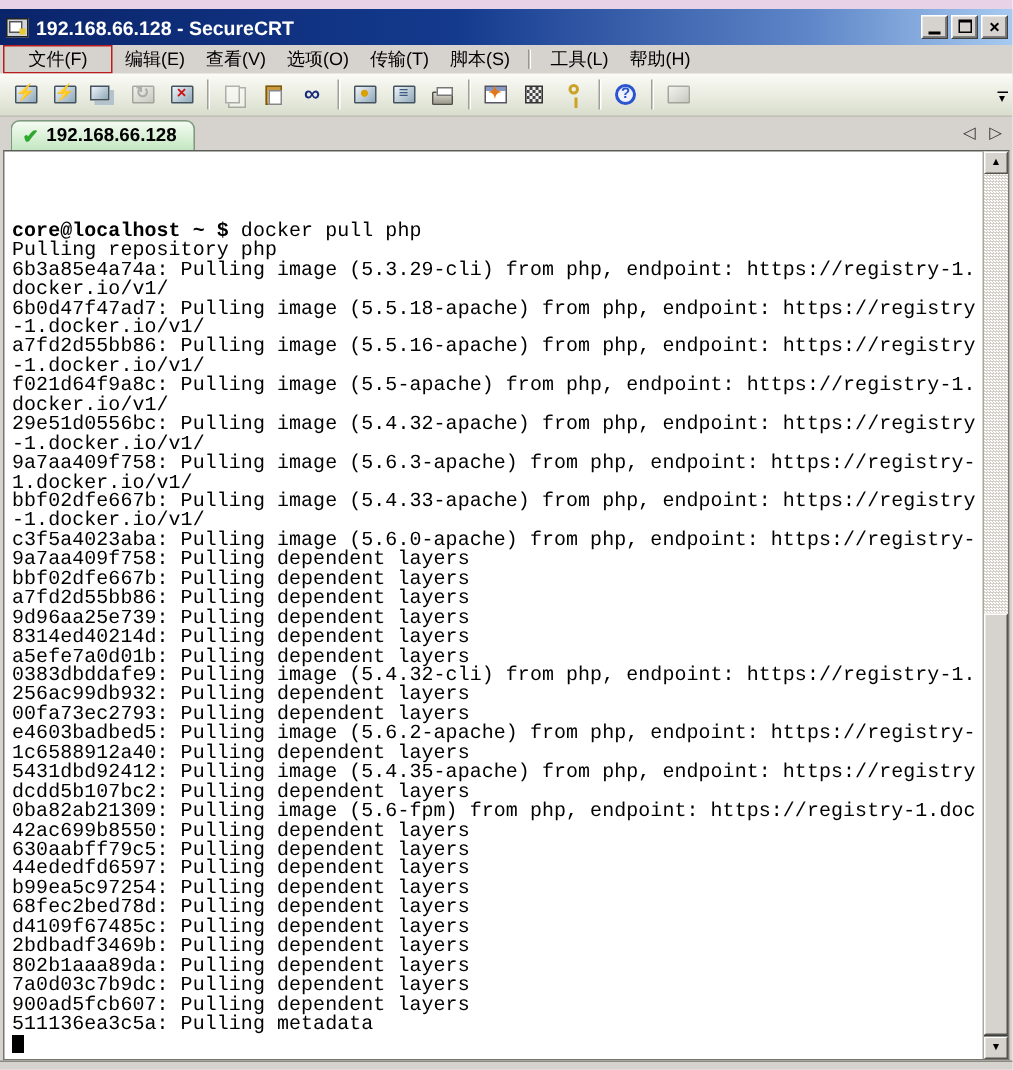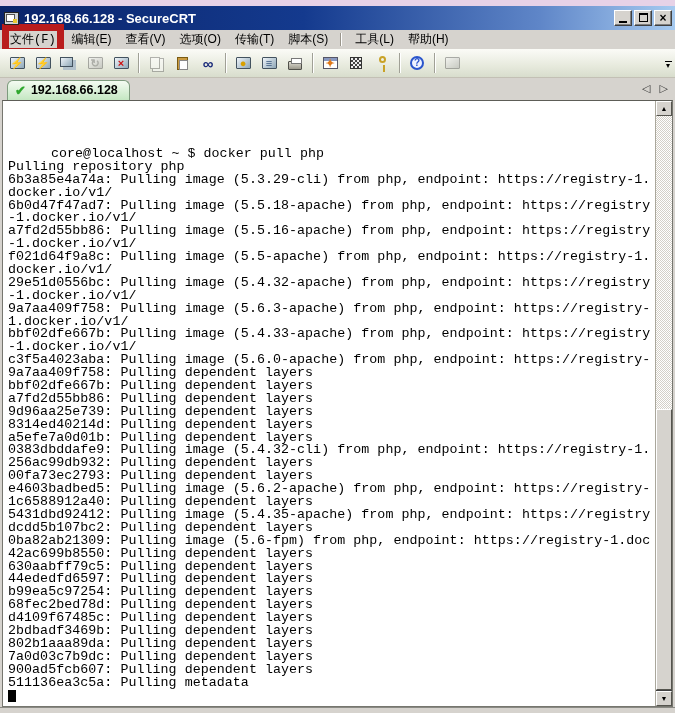--- a/index.html
+++ b/index.html
@@ -19,21 +19,21 @@
   .win-controls { display:flex; gap:2px; align-items:center; }
   .wbtn { width:18px; height:16px; background:#d6d3ce; border:1px solid; border-color:#ffffff #404040 #404040 #ffffff;
     box-shadow:inset -1px -1px 0 #808080; display:flex; align-items:flex-start; justify-content:center; padding:0; cursor:default; }
   .g-min { display:block; width:8px; height:2px; background:#000; margin-top:10px; }
   .g-max { display:block; width:9px; height:9px; border:1px solid #000; border-top-width:2px; margin-top:2px; }
   .g-close { font-weight:bold; font-size:12px; line-height:14px; color:#000; }
 
   
   .menubar { height:19px; display:flex; align-items:center; font-size:12px; padding-left:2px; background:#d6d3ce; }
   .menu-item { padding:15px 6px; margin-right:2px; color:#000; white-space:nowrap; }
-  .menu-item.hl { border:7px solid #b91c1c; padding:0 1px;font-family:Liberation Mono, monospace; }
+  .menu-item.hl { border:1px solid #b91c1c; padding:0 16px; }
   .menu-sep { width:1px; height:13px; background:#9a968c; box-shadow:1px 0 0 #fff; margin:0 8px 0 4px; }
 
   
   .toolbar { height:29px; display:flex; align-items:center; padding:2px 12px 2px 4px; position:relative;
     background:linear-gradient(180deg,#fbfbf7 0%,#e7eadd 60%,#d8ddcd 100%); border-bottom:1px solid #c3c0b5; }
   .tb-btn { width:24px; height:22px; position:relative; display:inline-flex; align-items:center; justify-content:center; margin:0 1px; flex:0 0 auto; }
   .tb-btn.disabled { filter:grayscale(1) opacity(0.45); }
   .tb-glyph { position:absolute; left:50%; top:50%; transform:translate(-50%,-50%); font-weight:bold; font-size:11px; line-height:1; }
   .tb-sep { width:1px; height:20px; background:#a0a096; box-shadow:1px 0 0 #ffffff; margin:0 4px; flex:0 0 auto; }
   .ib { position:relative; display:block; }
@@ -59,21 +59,21 @@
     border:1px solid #7d9a7d; border-bottom:none; border-radius:6px 6px 0 0; font-weight:bold; font-size:12.5px; color:#000; }
   .check { color:#2fa82f; font-size:13px; font-weight:bold; margin-right:5px; line-height:1; }
   .tab-arrows { position:absolute; right:7px; top:4px; font-size:11px; color:#333; display:flex; gap:9px; }
   .tab-arrows span { cursor:default; }
 
   
   .term-area { height:607px; margin:0 2px; background:#fff; border:1px solid #76766f; border-top-color:#5d5d57; display:flex; overflow:hidden; }
   .term-view { flex:1; overflow:hidden; padding:47px 0 0 5px; font-family:"Liberation Mono","DejaVu Sans Mono",monospace;
     font-size:13.3px; line-height:12.9px; letter-spacing:0.05px; color:#000; white-space:pre; }
   .tline { height:12.9px; }
-  .bold { font-weight:normal;margin-left:43px; }
+  .bold { font-weight:bold; }
   .cursor { width:8px; height:12px; background:#000; margin-top:1px; }
 
   .vscroll { width:17px; flex:0 0 auto; display:flex; flex-direction:column; border-left:1px solid #aaa79c; }
   .sb-btn { height:15px; flex:0 0 auto; background:#d6d3ce; border:1px solid; border-color:#ffffff #55544e #55544e #ffffff;
     font-size:7px; line-height:1; display:flex; align-items:center; justify-content:center; color:#000; }
   .sb-track { flex:1; position:relative; background:repeating-conic-gradient(#ffffff 0% 25%, #d4d0c8 0% 50%) 0 0/2px 2px; }
   .sb-thumb { position:absolute; left:0; right:0; top:51%; height:48.8%; background:#d6d3ce;
     border:1px solid; border-color:#ffffff #55544e #55544e #ffffff; box-shadow:0 1px 0 #404040; }
 
   .statusbar { height:8px; background:#d6d3ce; border-top:1px solid #8a8a84; }

